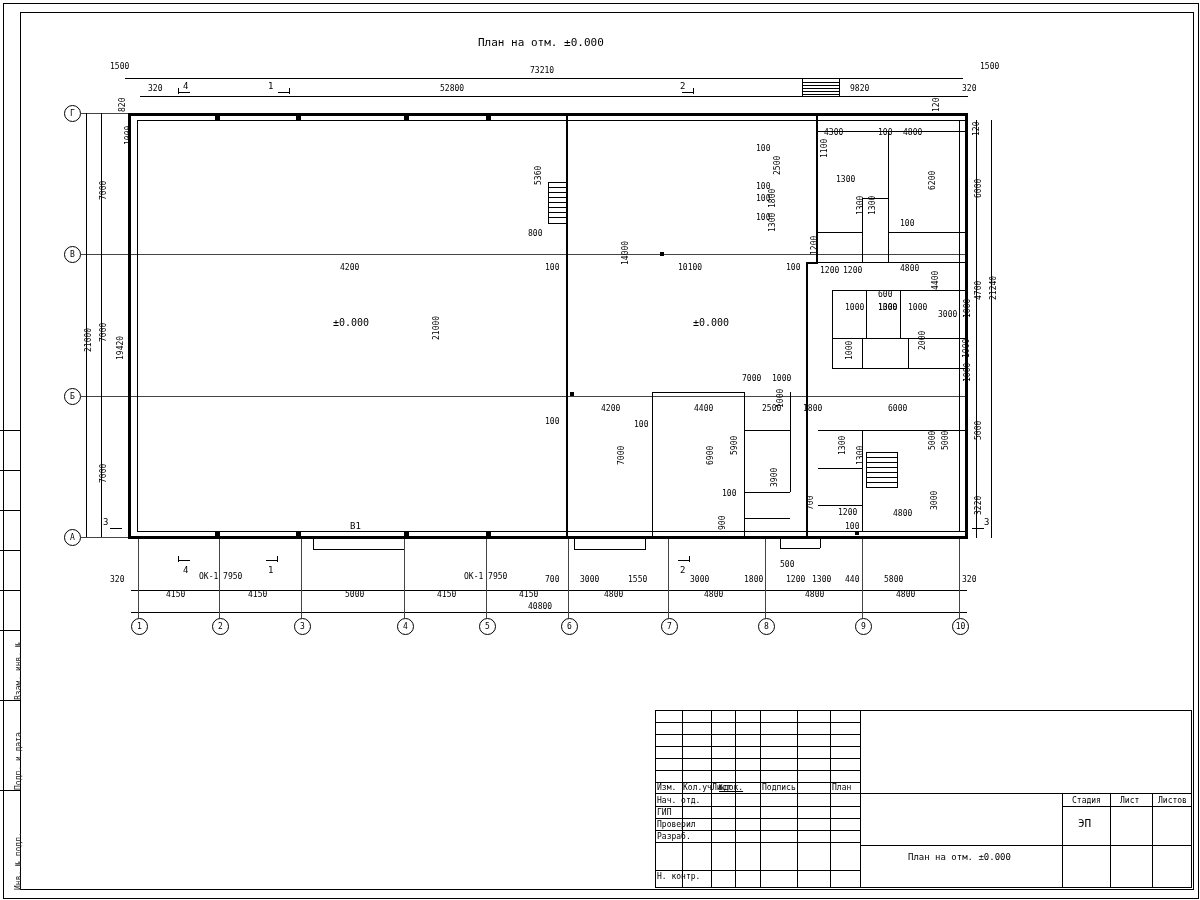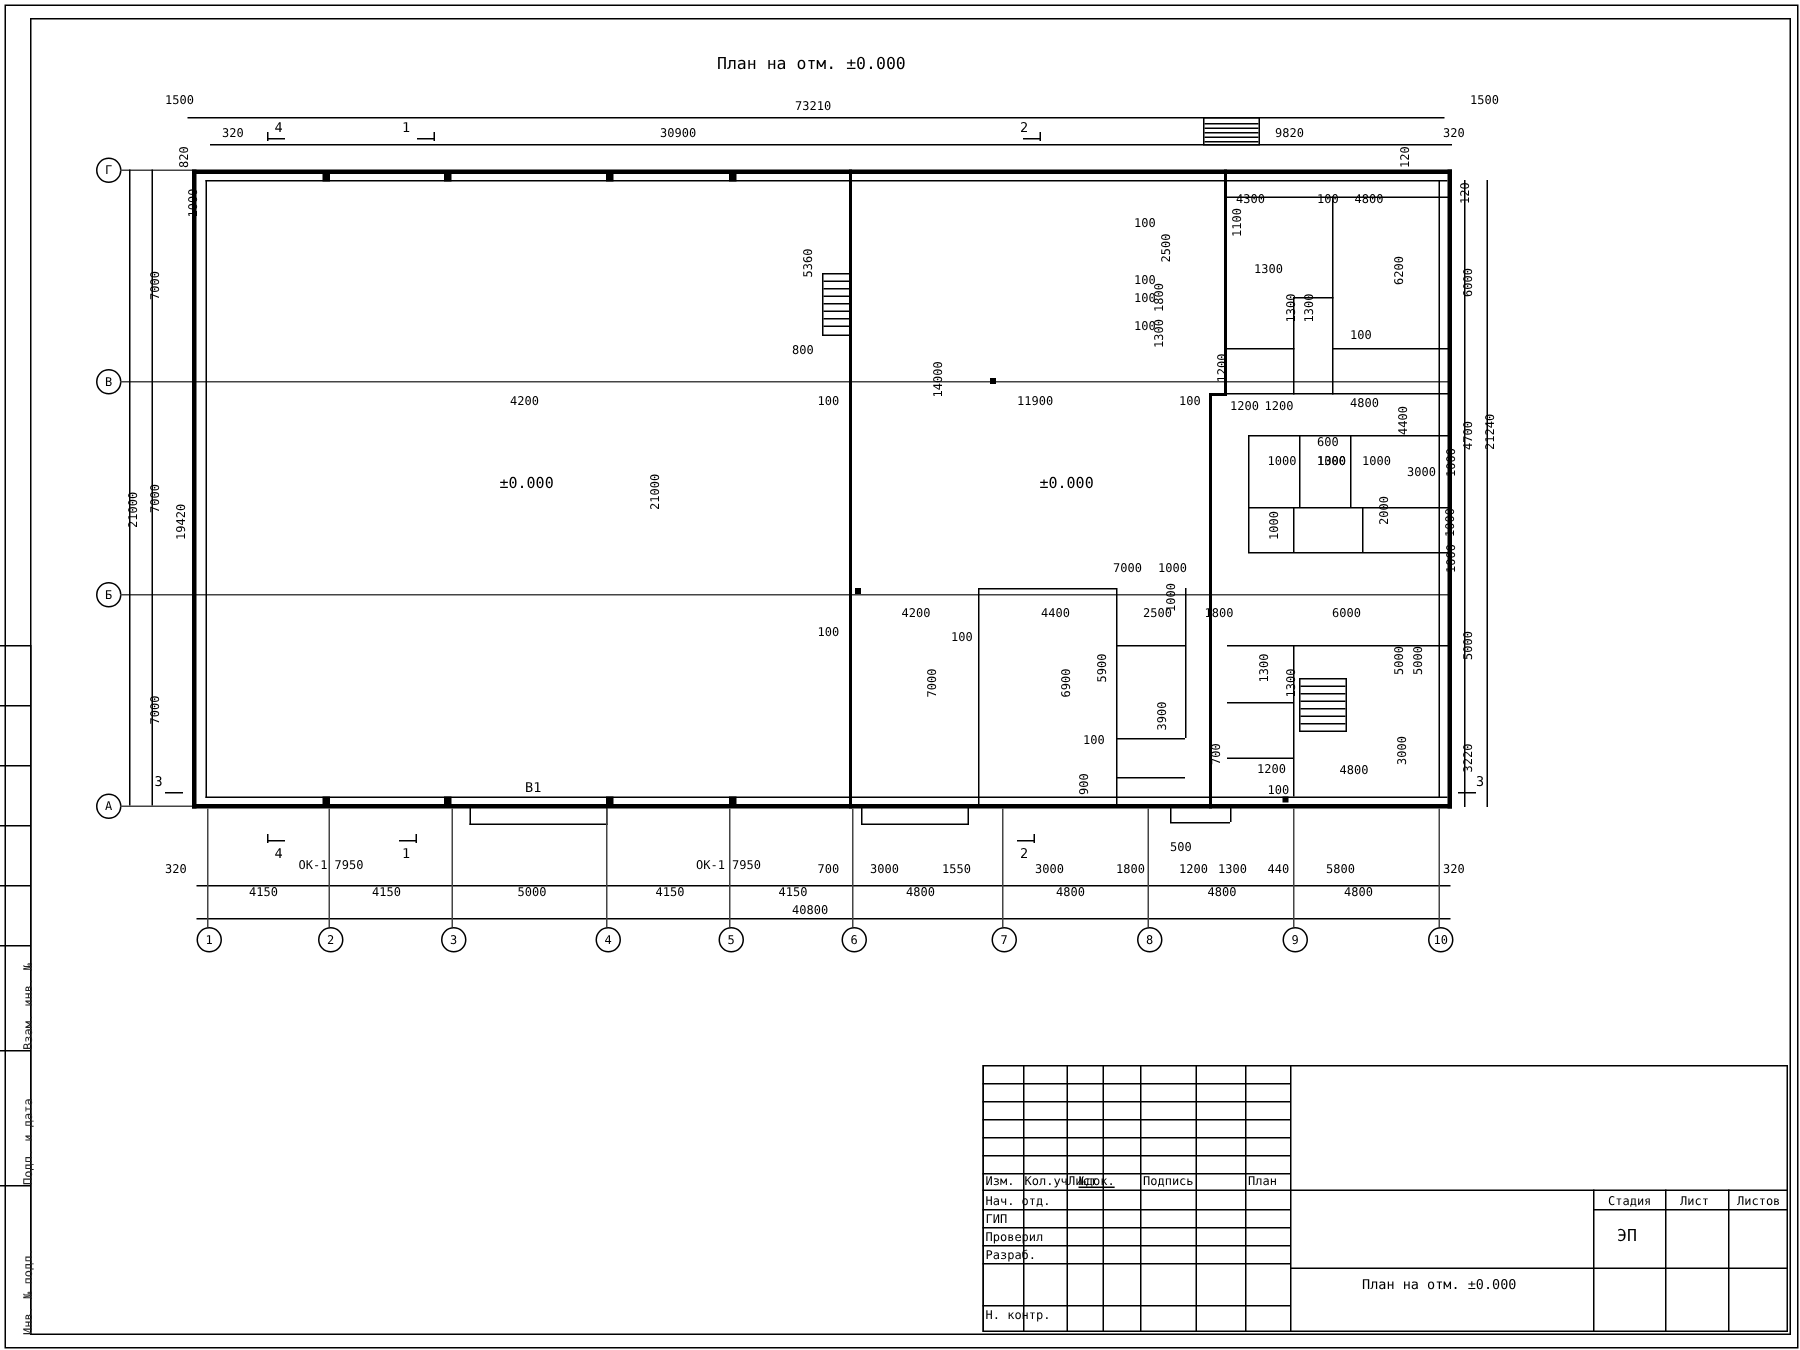--- a/index.html
+++ b/index.html
@@ -47,21 +47,21 @@
 
   <div class="t t11" style="left:478px;top:38px;">План на отм. ±0.000</div>
 
   <div class="ln h" style="left:125px;top:78px;width:838px;"></div>
   <div class="t" style="left:530px;top:66px;">73210</div>
   <div class="t" style="left:110px;top:62px;">1500</div>
   <div class="t" style="left:980px;top:62px;">1500</div>
 
   <div class="ln h" style="left:140px;top:96px;width:828px;"></div>
   <div class="t" style="left:148px;top:84px;">320</div>
-  <div class="t" style="left:440px;top:84px;">30900</div>
+  <div class="t" style="left:440px;top:84px;">52800</div>
   <div class="t" style="left:850px;top:84px;">9820</div>
   <div class="t" style="left:962px;top:84px;">320</div>
   <div class="t vert" style="left:118px;top:112px;">820</div>
   <div class="t vert" style="left:932px;top:112px;">120</div>
   <div class="t vert" style="left:972px;top:136px;">120</div>
 
   <div class="t t9" style="left:183px;top:82px;">4</div>
   <div class="ln h" style="left:178px;top:92px;width:12px;"></div>
   <div class="ln v" style="left:178px;top:88px;height:6px;"></div>
   <div class="t t9" style="left:268px;top:82px;">1</div>
@@ -186,21 +186,21 @@
   <div class="wall" style="left:660px;top:252px;width:4px;height:4px;"></div>
   <div class="wall" style="left:570px;top:392px;width:4px;height:4px;"></div>
   <div class="wall" style="left:855px;top:531px;width:4px;height:4px;"></div>
 
   <div class="t t10" style="left:333px;top:318px;">±0.000</div>
   <div class="t t10" style="left:693px;top:318px;">±0.000</div>
 
   <div class="t" style="left:340px;top:263px;">4200</div>
   <div class="t vert" style="left:432px;top:340px;">21000</div>
   <div class="t vert" style="left:621px;top:265px;">14000</div>
-  <div class="t" style="left:678px;top:263px;">11900</div>
+  <div class="t" style="left:678px;top:263px;">10100</div>
   <div class="t vert" style="left:534px;top:185px;">5360</div>
   <div class="t" style="left:528px;top:229px;">800</div>
   <div class="t vert" style="left:124px;top:145px;">1000</div>
   <div class="t" style="left:545px;top:263px;">100</div>
   <div class="t" style="left:545px;top:417px;">100</div>
   <div class="t" style="left:786px;top:263px;">100</div>
   <div class="t" style="left:634px;top:420px;">100</div>
   <div class="t" style="left:756px;top:144px;">100</div>
   <div class="t" style="left:756px;top:182px;">100</div>
   <div class="t" style="left:756px;top:194px;">100</div>

